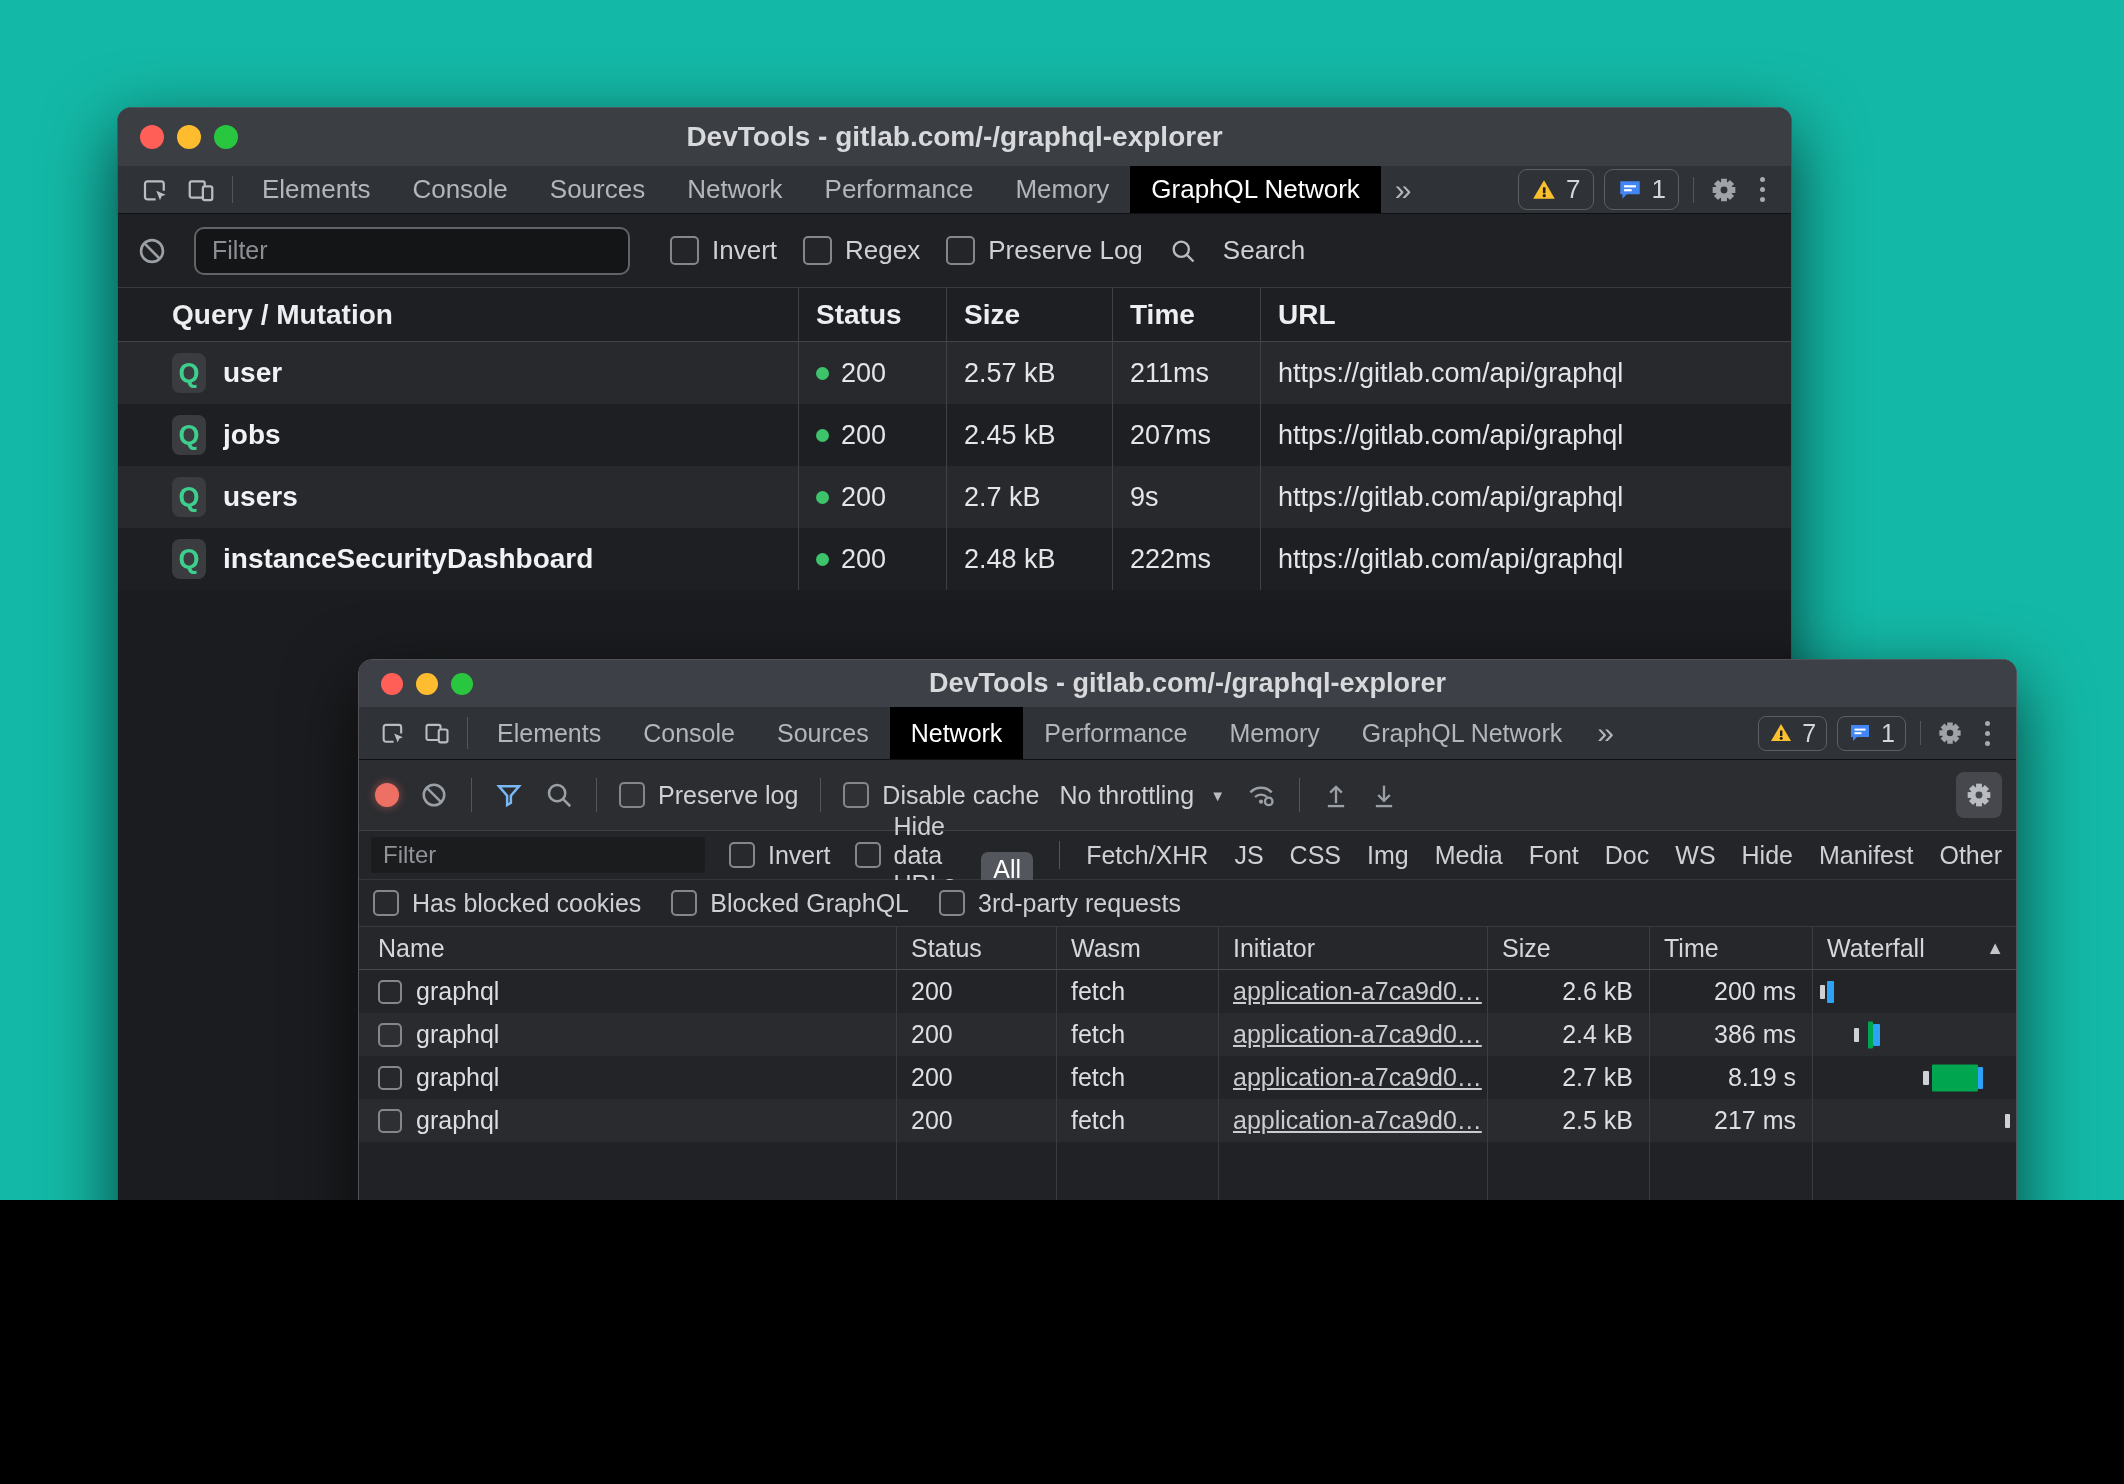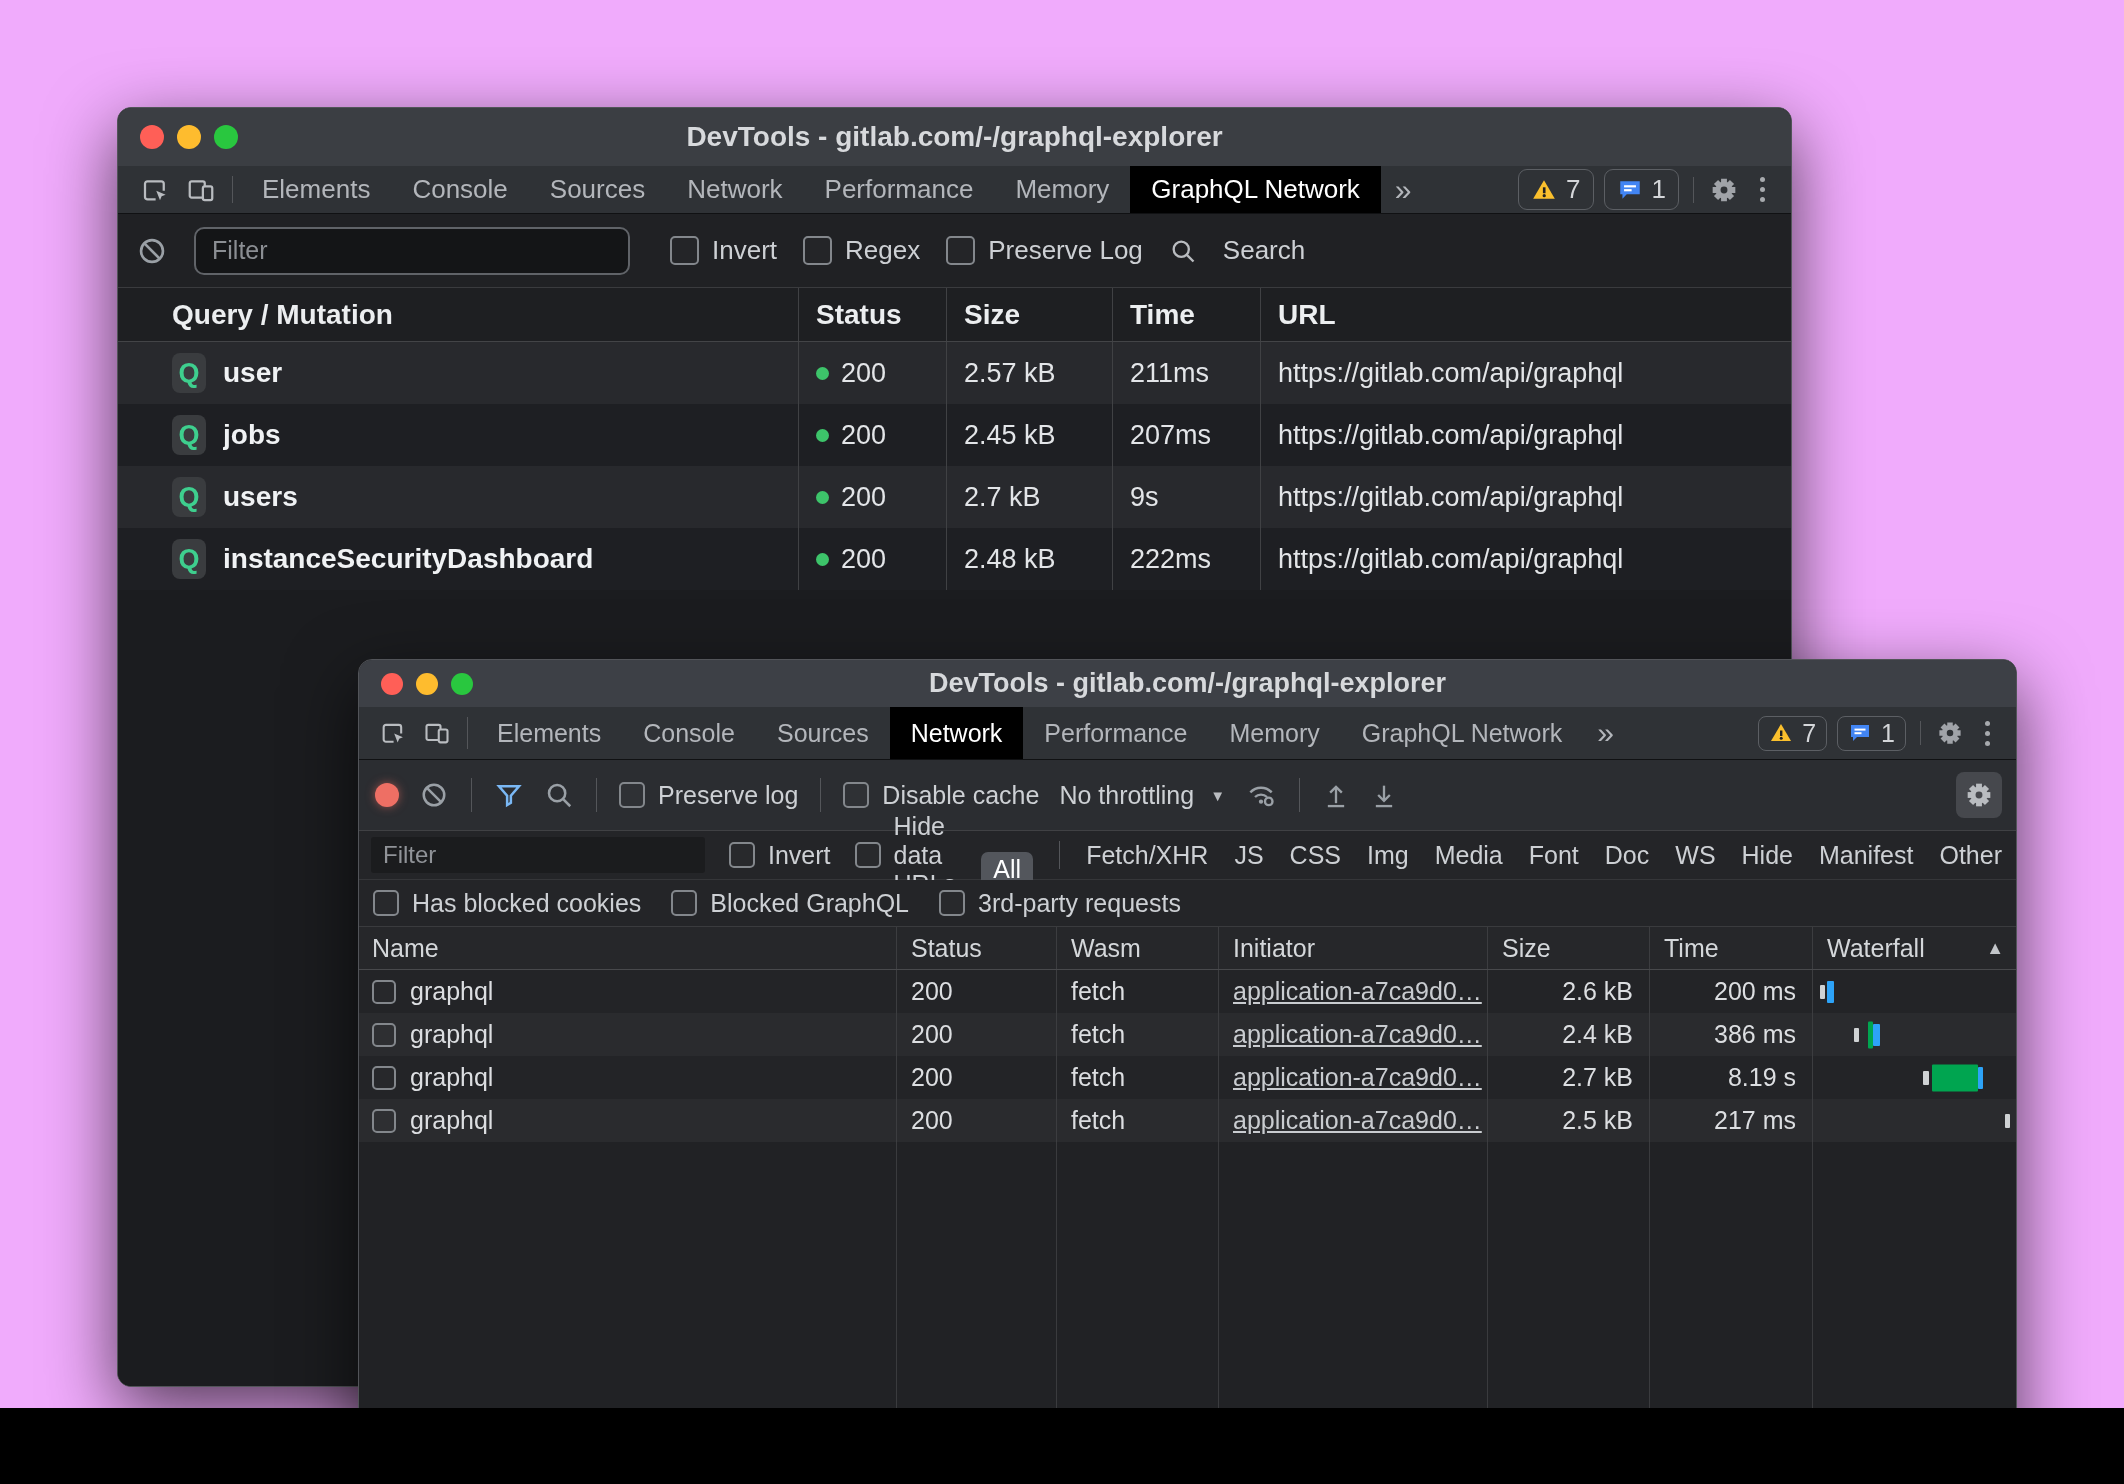--- a/index.html
+++ b/index.html
@@ -1,16 +1,16 @@
 <!DOCTYPE html>
 <html><head>
 <meta charset="utf-8">
 <style>
   html,body{margin:0;padding:0;background:#000;}
-  .stage{position:relative;width:2124px;height:1408px;background:#f0abfc;overflow:hidden;
+  .stage{position:relative;width:2124px;height:1200px;background:#14b8a6;overflow:hidden;
          font-family:"Liberation Sans","DejaVu Sans",sans-serif;color:#dfe1e4;}
 
   
   .devwin{position:absolute;border-radius:14px;overflow:hidden;
           border:1px solid #525459;box-shadow:0 24px 70px rgba(0,0,0,.65);
           display:flex;flex-direction:column;}
   .titlebar{position:relative;flex:0 0 auto;display:flex;align-items:center;}
   .lights{position:absolute;left:22px;top:50%;transform:translateY(-50%);display:flex;gap:13px;}
   .light{width:24px;height:24px;border-radius:50%;}
   .l-red{background:#ff5f57;} .l-yellow{background:#febc2e;} .l-green{background:#29c73f;}
@@ -81,21 +81,21 @@
   .typelist{display:flex;align-items:center;gap:26px;white-space:nowrap;}
   .type-pill{background:#53565c;color:#fff;border-radius:7px;padding:3px 12px;margin-top:28px;}
   .tsep{width:1px;height:28px;background:#54565a;}
 
   .optionsrow{height:46px;flex:0 0 auto;display:flex;align-items:center;gap:30px;background:#242528;
               border-bottom:1px solid #3a3b3e;padding-left:14px;font-size:25px;color:#cdd0d4;}
   .optionsrow .cb{width:22px;height:22px;}
 
   .net-grid{display:grid;grid-template-columns:537px 160px 162px 269px 162px 163px 1fr;}
   .net-grid > div{display:flex;align-items:center;padding-left:14px;border-left:1px solid #3c3d40;min-width:0;}
-  .net-grid > div:first-child{border-left:none;padding-left:13px;}
+  .net-grid > div:first-child{border-left:none;padding-left:19px;}
   .net-head{height:42px;flex:0 0 auto;font-size:25px;color:#d4d7da;background:#26272a;border-bottom:1px solid #48494c;}
   .net-row{height:43px;flex:0 0 auto;font-size:25px;color:#dcdee1;}
   .net-row.odd{background:#232427;}
   .net-row.even{background:#2a2b2e;}
   .net-row .cb{width:20px;height:20px;margin-right:14px;border-width:2px;}
   .cell-right{justify-content:flex-end;padding-right:16px;}
   .initiator-link{color:#c9ccd0;text-decoration:underline;white-space:nowrap;overflow:hidden;text-overflow:ellipsis;}
   .wf-cell{position:relative;}
   .wfbar{position:absolute;top:50%;transform:translateY(-50%);border-radius:1px;}
   .sort-arrow{margin-left:auto;padding-right:12px;font-size:18px;color:#c2c5c9;}

